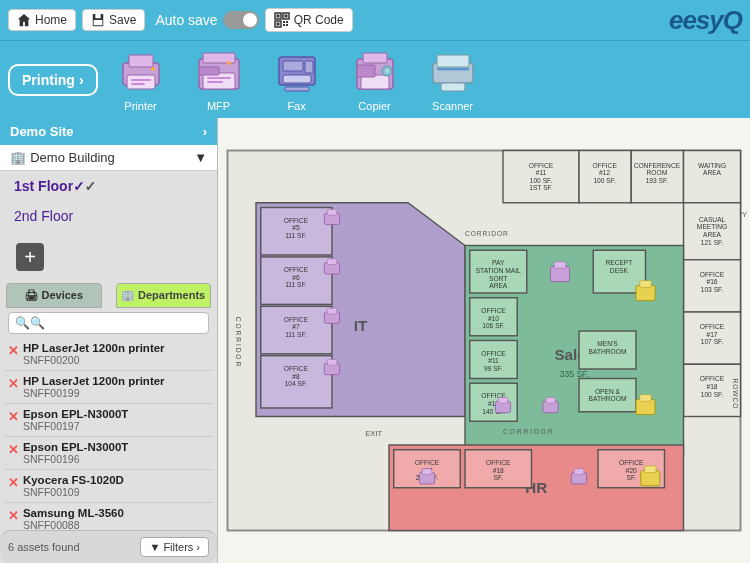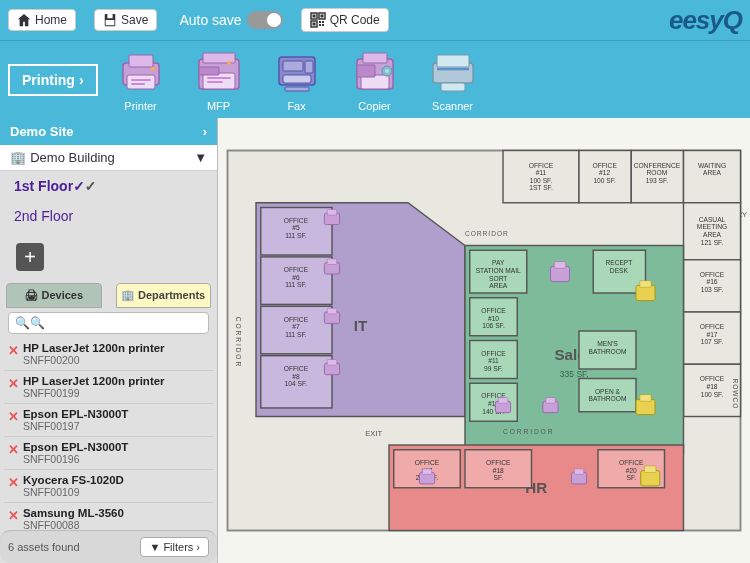--- a/index.html
+++ b/index.html
@@ -5,21 +5,21 @@
     * { box-sizing: border-box; margin: 0; padding: 0; }
     body { font-family: Arial, sans-serif; width: 750px; height: 563px; overflow: hidden; background: #e8e8e8; }
 
     
     #header {
       display: flex;
       align-items: center;
       background: #4ab8d8;
       height: 40px;
       padding: 0 8px;
-      gap: 18px;
+      gap: 6px;
       justify-content: flex-end;
     }
     #header .nav-btn {
       display: flex; align-items: center; gap: 4px;
       background: #fff; border: 1px solid #ccc; border-radius: 4px;
       padding: 3px 8px; font-size: 12px; cursor: pointer;
       color: #333;
     }
     #header .nav-btn svg { width: 14px; height: 14px; }
     #header .auto-save-area {
@@ -47,21 +47,21 @@
     #toolbar {
       display: flex;
       align-items: center;
       background: #4ab8d8;
       height: 78px;
       padding: 0 8px;
       gap: 8px;
       border-top: 1px solid #3aa0c0;
     }
     .printing-btn {
-      background: #4ab8d8; border: 2px solid #fff; border-radius: 0;
+      background: #4ab8d8; border: 2px solid #fff; border-radius: 10px;
       padding: 6px 12px; color: #fff; font-size: 14px; font-weight: bold;
       cursor: pointer; display: flex; align-items: center; gap: 4px;
       white-space: nowrap;
     }
     .device-icon-group {
       display: flex; flex-direction: column; align-items: center; cursor: pointer;
       width: 70px;
     }
     .device-icon-group .icon-img {
       width: 54px; height: 50px;
@@ -112,21 +112,21 @@
       background: #555; color: #fff;
       border: none; border-radius: 4px; font-size: 20px; cursor: pointer;
       display: flex; align-items: center; justify-content: center;
     }
     #tabs {
       display: flex; margin: 0 6px 4px 6px; gap: 14px;
     }
     .tab-btn {
       flex: 1; padding: 5px 4px; font-size: 11px; font-weight: bold;
       border: 1px solid #aaa; border-radius: 4px 4px 0 0; cursor: pointer;
-      background: #fef9c3; color: #444; text-align: center;
+      background: #bef264; color: #444; text-align: center;
     }
     .tab-btn.active { background: #b0c4b8; color: #333; }
     #search-box {
       margin: 0 8px 4px 8px;
       display: flex; align-items: center;
       background: #fff; border: 1px solid #bbb; border-radius: 4px;
       padding: 3px 6px;
     }
     #search-box input {
       border: none; outline: none; font-size: 12px; width: 100%; background: transparent;

